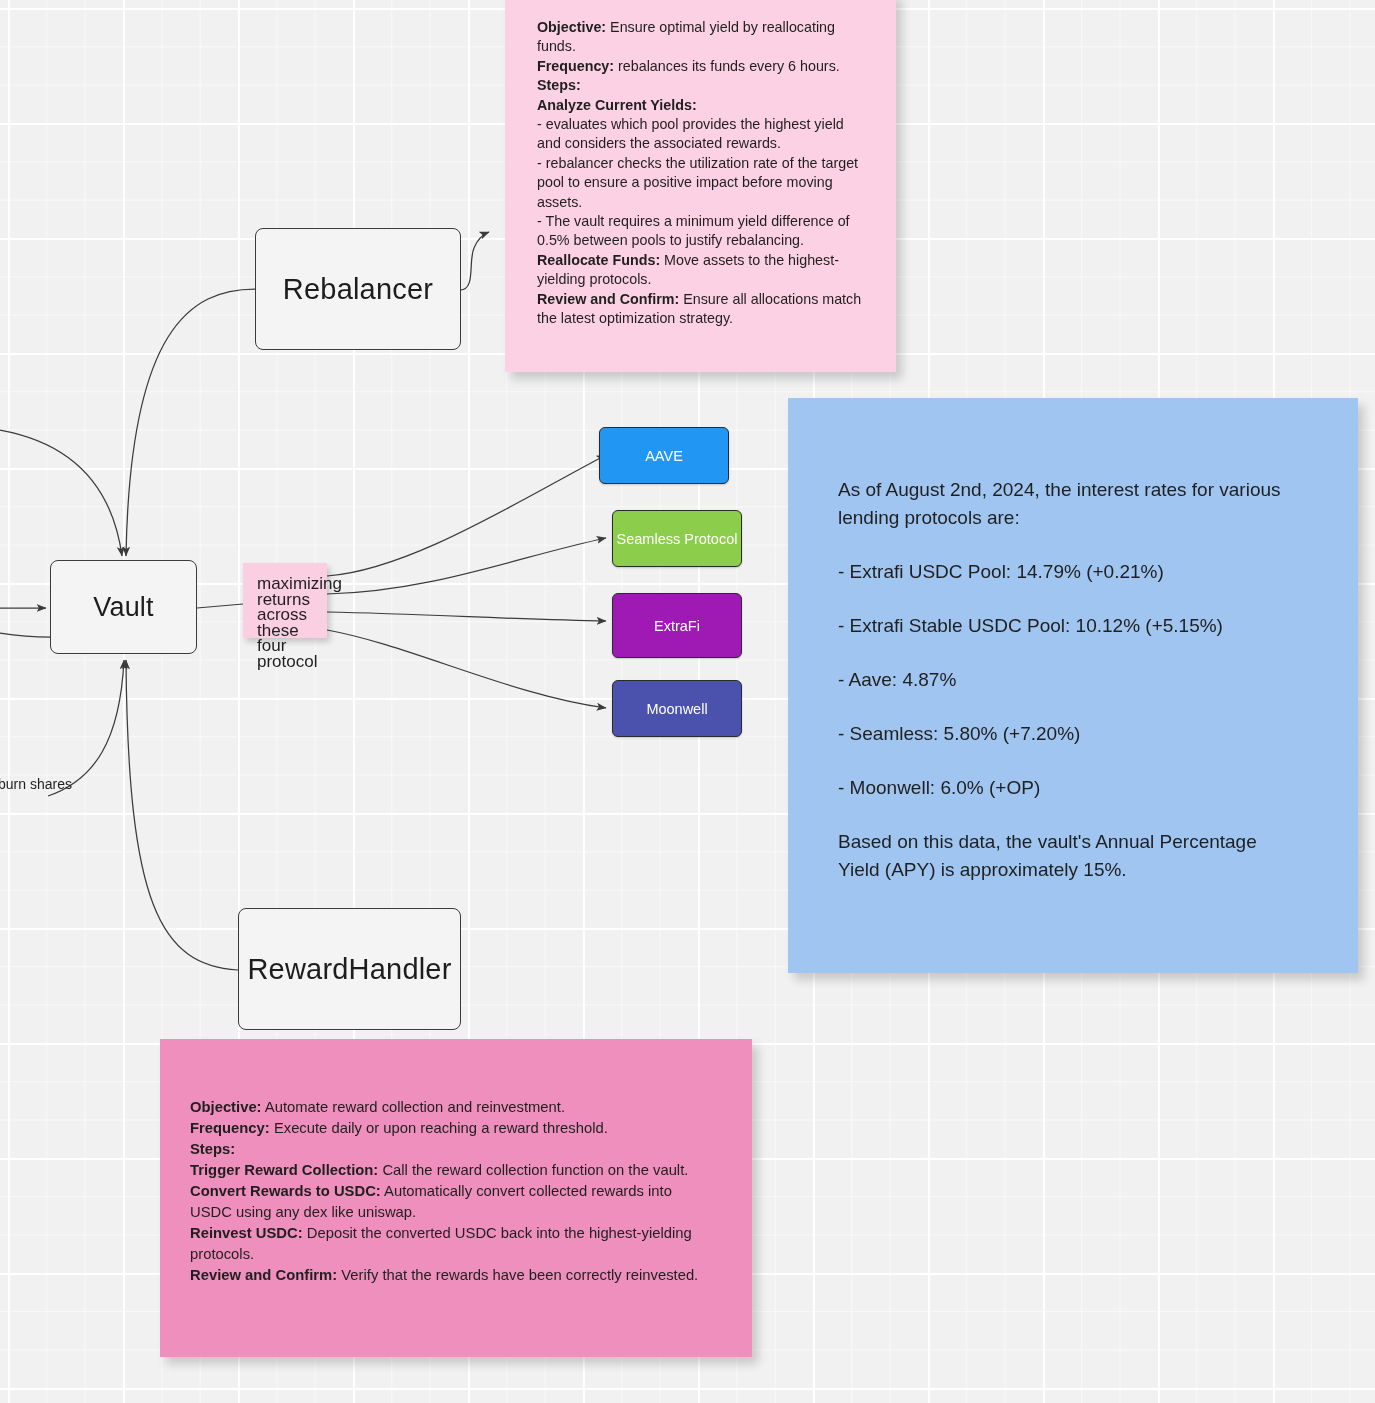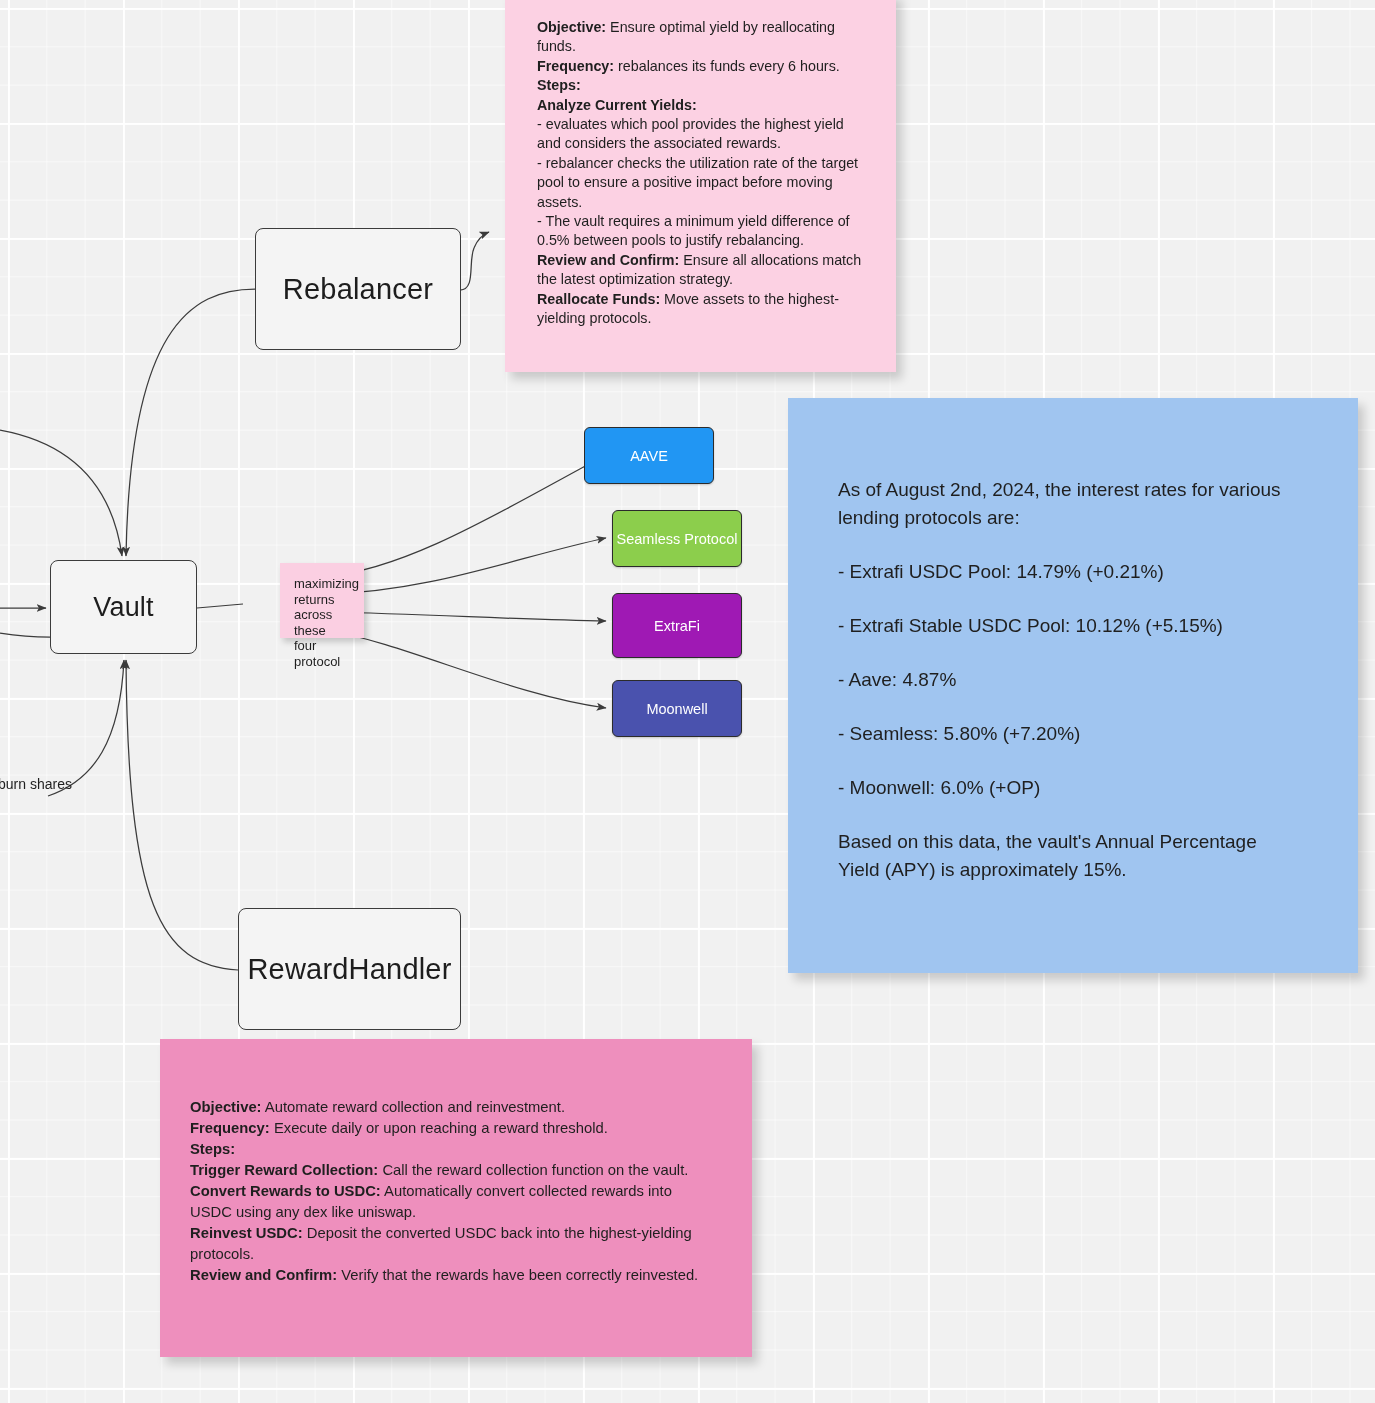--- a/index.html
+++ b/index.html
@@ -100,25 +100,24 @@
 
   .note-pink-bottom {
     background: #ee8fbd;
     font-size: 14.8px;
     line-height: 21px;
     padding: 58px 36px 30px 30px;
   }
 
   .note-pink-small {
     background: #fbcfe2;
-    font-size: 13px;
+    font-size: 17px;
     line-height: 15.6px;
     padding: 13px 16px 12px 14px;
     box-shadow: 3px 4px 6px rgba(0,0,0,0.18);
-    margin-left: 37px;
   }
 
   .b { font-weight: bold; }
 
   .edge-label {
     position: absolute;
     font-size: 14px;
     color: #1f1f1f;
     white-space: nowrap;
   }
@@ -168,21 +167,21 @@
   </div>
 
   <div class="node node-rounded" style="left:238px; top:908px; width:223px; height:122px;">
     <span>RewardHandler</span>
   </div>
 
   <div class="node node-rounded" style="left:50px; top:560px; width:147px; height:94px; font-size:27px;">
     <span>Vault</span>
   </div>
 
-  <div class="node proto" style="left:584px; top:427px; width:130px; height:57px; background:#2196f3;">
+  <div class="node proto" style="left:599px; top:427px; width:130px; height:57px; background:#2196f3;">
     <span>AAVE</span>
   </div>
 
   <div class="node proto" style="left:612px; top:510px; width:130px; height:57px; background:#8cce4c;">
     <span>Seamless Protocol</span>
   </div>
 
   <div class="node proto" style="left:612px; top:593px; width:130px; height:65px; background:#9f19b4;">
     <span>ExtraFi</span>
   </div>
@@ -195,22 +194,22 @@
 
   <div class="sticky note-pink-top" style="left:505px; top:-8px; width:391px; height:380px;">
     <div>
       <div><span class="b">Objective:</span><span> Ensure optimal yield by reallocating funds.</span></div>
       <div><span class="b">Frequency:</span><span> rebalances its funds every 6 hours.</span></div>
       <div><span class="b">Steps:</span><span></span></div>
       <div><span class="b">Analyze Current Yields:</span><span></span></div>
       <div><span class="b"></span><span>- evaluates which pool provides the highest yield and considers the associated rewards.</span></div>
       <div><span class="b"></span><span>- rebalancer checks the utilization rate of the target pool to ensure a positive impact before moving assets.</span></div>
       <div><span class="b"></span><span>- The vault requires a minimum yield difference of 0.5% between pools to justify rebalancing.</span></div>
+      <div><span class="b">Reallocate Funds:</span><span> Move assets to the highest-yielding protocols.</span></div>
       <div><span class="b">Review and Confirm:</span><span> Ensure all allocations match the latest optimization strategy.</span></div>
-      <div><span class="b">Reallocate Funds:</span><span> Move assets to the highest-yielding protocols.</span></div>
     </div>
   </div>
 
   <div class="sticky note-blue" style="left:788px; top:398px; width:570px; height:575px;">
     <p>As of August 2nd, 2024, the interest rates for various lending protocols are:</p>
     <p>- Extrafi USDC Pool: 14.79% (+0.21%)</p>
     <p>- Extrafi Stable USDC Pool: 10.12% (+5.15%)</p>
     <p>- Aave: 4.87%</p>
     <p>- Seamless: 5.80% (+7.20%)</p>
     <p>- Moonwell: 6.0% (+OP)</p>

